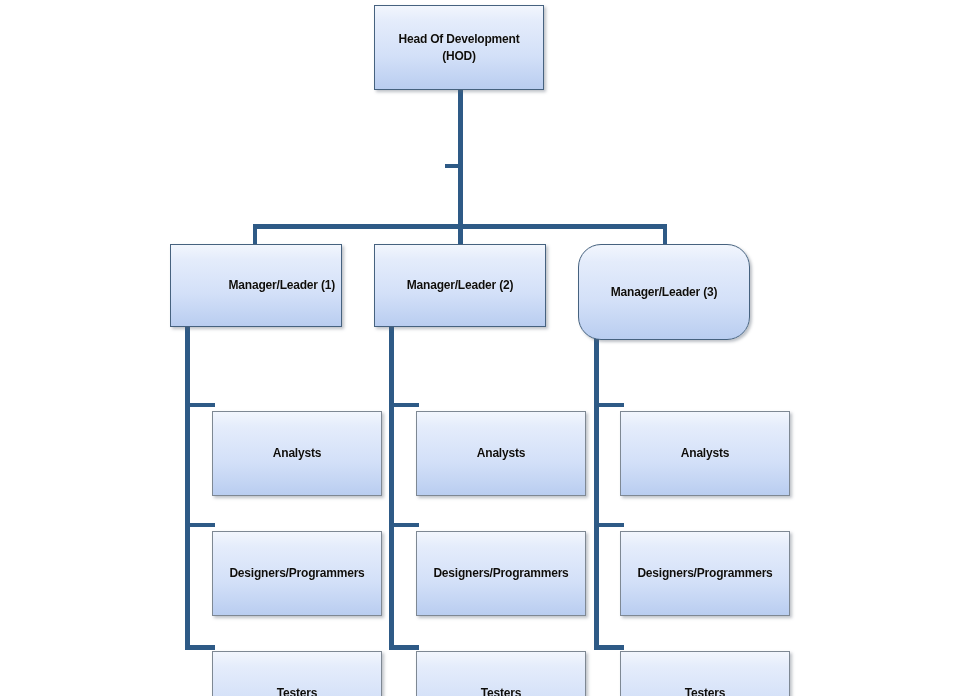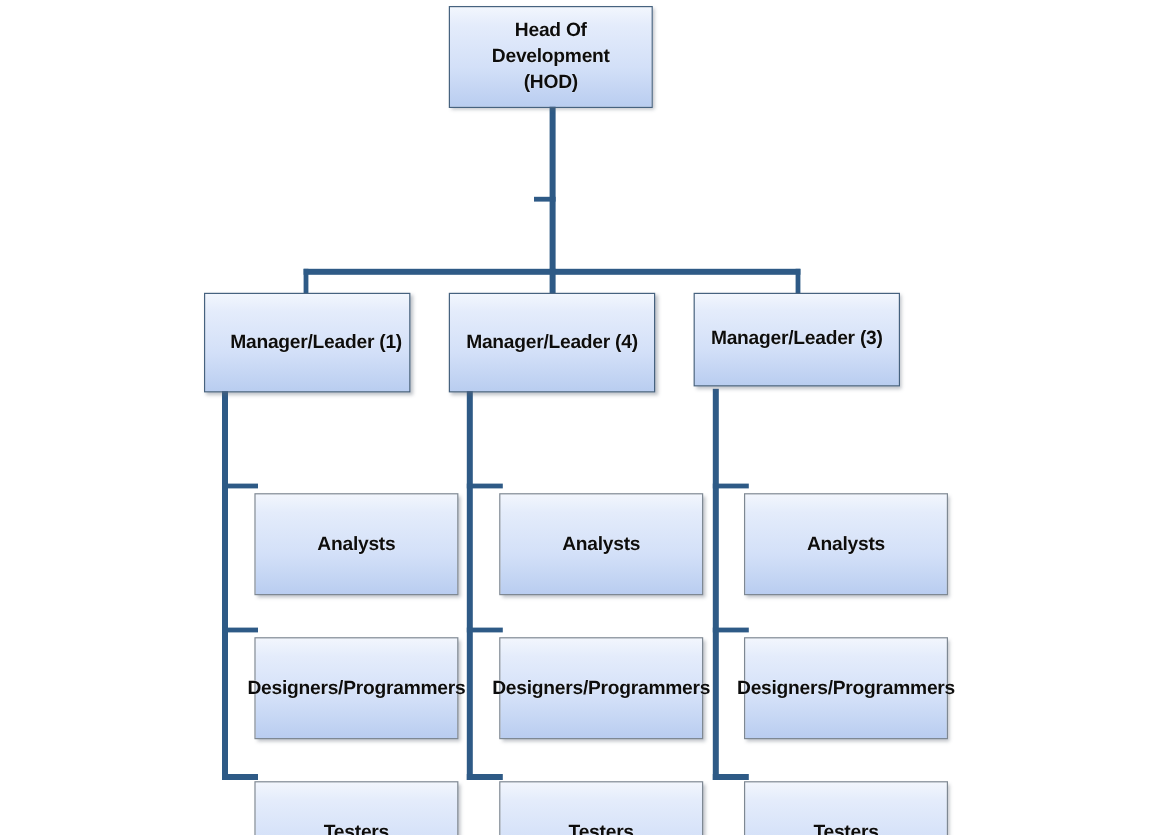--- a/index.html
+++ b/index.html
@@ -26,21 +26,21 @@
     display: flex;
     align-items: center;
     justify-content: center;
     text-align: center;
     background: linear-gradient(to bottom, #f2f6fd 0%, #e4ecfb 18%, #d3e0f8 60%, #b9cdf0 100%);
     border: 1px solid #46627f;
     box-shadow: 2px 2px 3px rgba(90, 100, 115, 0.40);
     z-index: 3;
   }
   .node .node-label {
-    font-size: 16px;
+    font-size: 12px;
     font-weight: bold;
     color: #0d0d0d;
     line-height: 1.35;
     letter-spacing: -0.2px;
     padding: 0 6px;
     text-shadow: 0 0 1px rgba(255,255,255,0.9);
   }
   .node.soft-border {
     border: 1px solid #9aa3ad;
   }
@@ -92,24 +92,24 @@
       <span>(HOD)</span>
     </div>
   </div>
 
 
   <div class="node" style="left:170px; top:244px; width:172px; height:83px;justify-content:flex-end;">
     <div class="node-label">Manager/Leader (1)</div>
   </div>
 
   <div class="node" style="left:374px; top:244px; width:172px; height:83px;">
-    <div class="node-label">Manager/Leader (4)</div>
+    <div class="node-label">Manager/Leader (2)</div>
   </div>
 
-  <div class="node" style="left:578px; top:244px; width:172px; height:78px;">
+  <div class="node" style="left:578px; top:244px; width:172px; height:96px;border-radius:23px;">
     <div class="node-label">Manager/Leader (3)</div>
   </div>
 
   <div class="node mid-border" style="left:212px; top:363px; width:170px; height:85px;">
     <div class="node-label">Analysts</div>
   </div>
 
   <div class="node mid-border" style="left:212px; top:483px; width:170px; height:85px;">
     <div class="node-label">Designers/Programmers</div>
   </div>

